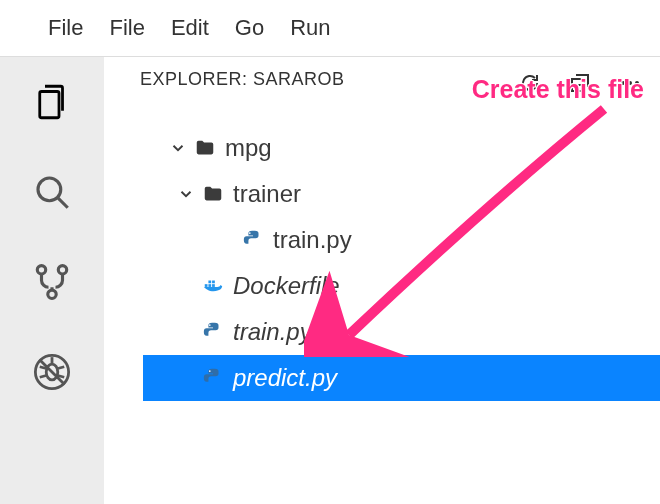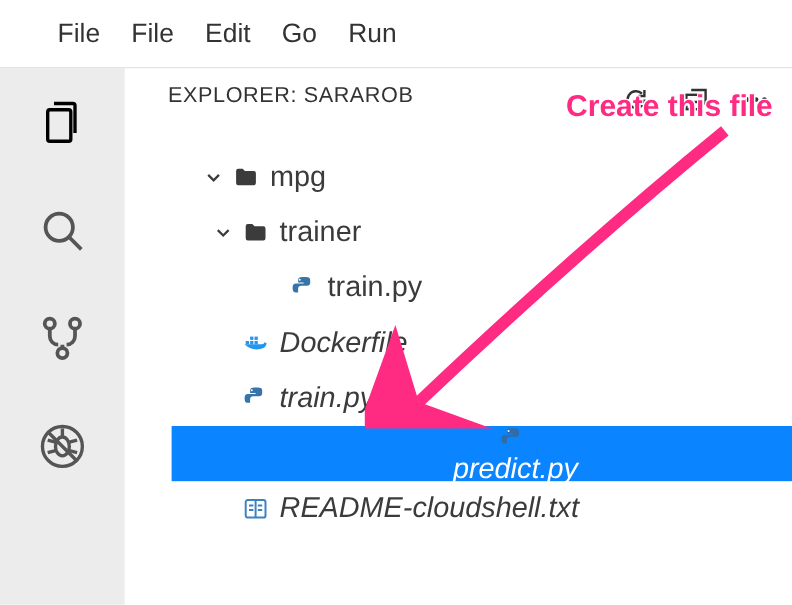--- a/index.html
+++ b/index.html
@@ -19,21 +19,21 @@
   .explorer-header { display: flex; align-items: flex-start; padding: 0 16px 10px 36px; }
   .explorer-title { font-size: 18px; letter-spacing: 0.5px; color: #333; }
   .explorer-actions { margin-left: auto; display: flex; align-items: center; gap: 22px; color: #333; }
   .explorer-actions .act { width: 28px; height: 28px; display: flex; align-items: center; justify-content: center; }
 
   .tree { font-size: 24px; color: #3b3b3b; padding-top: 18px; margin-left: 39px; }
   .row { display: flex; align-items: center; height: 46px; padding-left: 24px; }
   .row.depth1 { padding-left: 32px; }
   .row.depth2b { padding-left: 56px; font-style: italic; }
   .row.depth3 { padding-left: 96px; }
-  .row.selected { background: #0a84ff; color: #fff; flex-direction: column; }
+  .row.selected { background: #0a84ff; color: #fff; }
   .chev { width: 22px; display:flex; align-items:center; justify-content:center; margin-right: 2px; }
   .icon-slot { width: 28px; display:flex; align-items:center; justify-content:center; margin-right: 6px; }
   .label { white-space: nowrap; }
 
   .annotation {
     position: absolute; top: 18px; right: 16px;
     font-size: 25px; font-weight: 700;
     color: #ff2a82;
     text-shadow: -1px -1px 0 #fff, 1px -1px 0 #fff, -1px 1px 0 #fff, 1px 1px 0 #fff;
     pointer-events: none;
@@ -186,33 +186,20 @@
       <div class="row depth2b selected">
         <span class="icon-slot">
           <svg width="22" height="22" viewBox="0 0 24 24">
               <path fill="#2f6da8" d="M11 2c-3 0-4 1-4 3v2h5v1H5c-2 0-3 1-3 4s1 4 3 4h2v-3c0-2 1-3 3-3h5c2 0 3-1 3-3V5c0-2-1-3-4-3z"></path>
               <circle cx="8.5" cy="4.5" r="0.9" fill="#fff"></circle>
             </svg>
         </span>
         <span class="label">predict.py</span>
       </div>
 
-      <div class="row depth2b">
-        <span class="icon-slot">
-          <svg width="22" height="22" viewBox="0 0 24 24" fill="none" stroke="#3b82c4" stroke-width="1.8">
-              <rect x="3" y="4" width="18" height="16" rx="2"></rect>
-              <line x1="12" y1="4" x2="12" y2="20"></line>
-              <line x1="6" y1="9" x2="10" y2="9"></line>
-              <line x1="6" y1="13" x2="10" y2="13"></line>
-              <line x1="14" y1="9" x2="18" y2="9"></line>
-              <line x1="14" y1="13" x2="18" y2="13"></line>
-            </svg>
-        </span>
-        <span class="label">README-cloudshell.txt</span>
-      </div>
 
     </div>
 
     <div class="annotation">Create this file</div>
     <svg class="arrow-svg" viewBox="0 0 320 260">
       <defs>
         <marker id="ah" markerWidth="14" markerHeight="14" refX="3" refY="6" orient="auto">
           <path d="M0,0 L12,6 L0,12 L3,6 z" fill="#ff2a82"></path>
         </marker>
       </defs>

